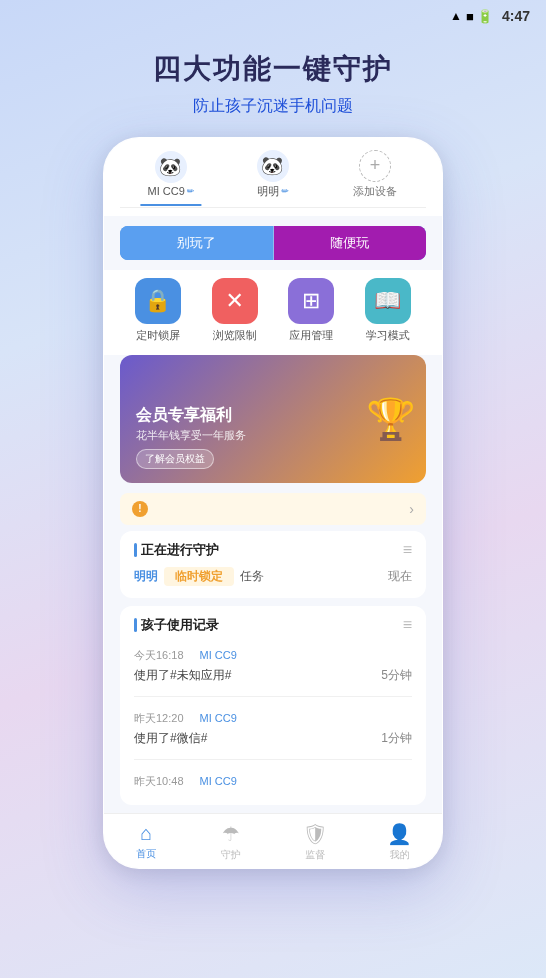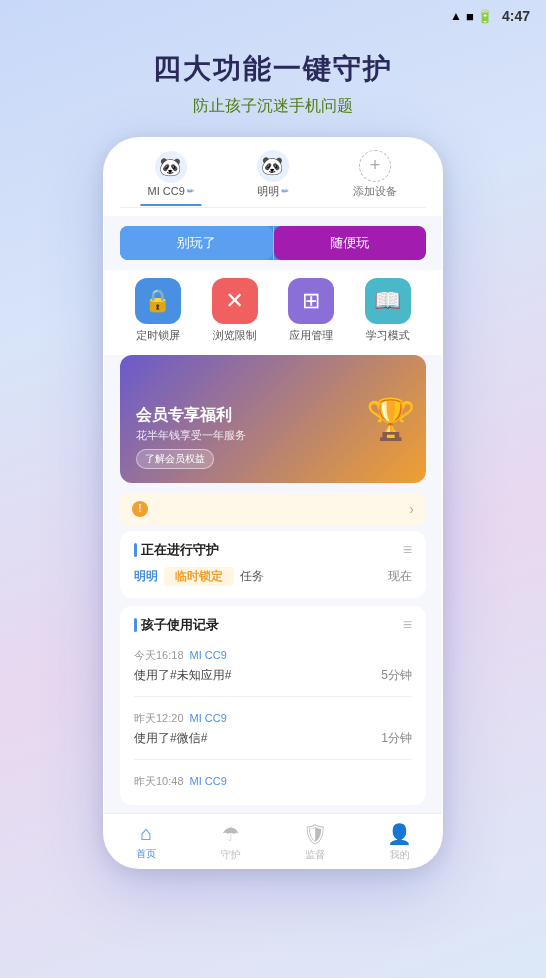--- a/index.html
+++ b/index.html
@@ -39,21 +39,21 @@
     }
     .header-title {
       font-size: 28px;
       font-weight: 800;
       color: #2a2a5a;
       line-height: 1.2;
       letter-spacing: 2px;
     }
     .header-subtitle {
       font-size: 16px;
-      color: #4d7c0f;
+      color: #1d4ed8;
       margin-top: 10px;
       font-weight: 400;
     }
 
     
     .phone-mockup {
       width: 340px;
       margin: 0 auto;
       background: #fff;
       border-radius: 36px;
@@ -154,21 +154,20 @@
       background: #4a90e2;
     }
     .ctrl-btn {
       flex: 1;
       text-align: center;
       padding: 8px;
       font-size: 13px;
       color: #fff;
       font-weight: 500;
       cursor: pointer;
-      border-radius: 8px;
     }
     .ctrl-btn.left {
       background: #5a9ff0;
     }
     .ctrl-btn.right {
       background: #a21caf;
     }
     .ctrl-divider {
       width: 1px;
       background: rgba(255,255,255,0.4);
@@ -343,21 +342,21 @@
       color: #888;
     }
 
     
     .usage-group {
       padding: 4px 0;
     }
     .usage-date-row {
       display: flex;
       align-items: center;
-      gap: 6px;
+      gap: 16px;
       font-size: 11px;
       color: #999;
       padding: 4px 0 2px;
     }
     .usage-device {
       color: #4a90e2;
       font-weight: 500;
     }
     .usage-app-row {
       display: flex;

